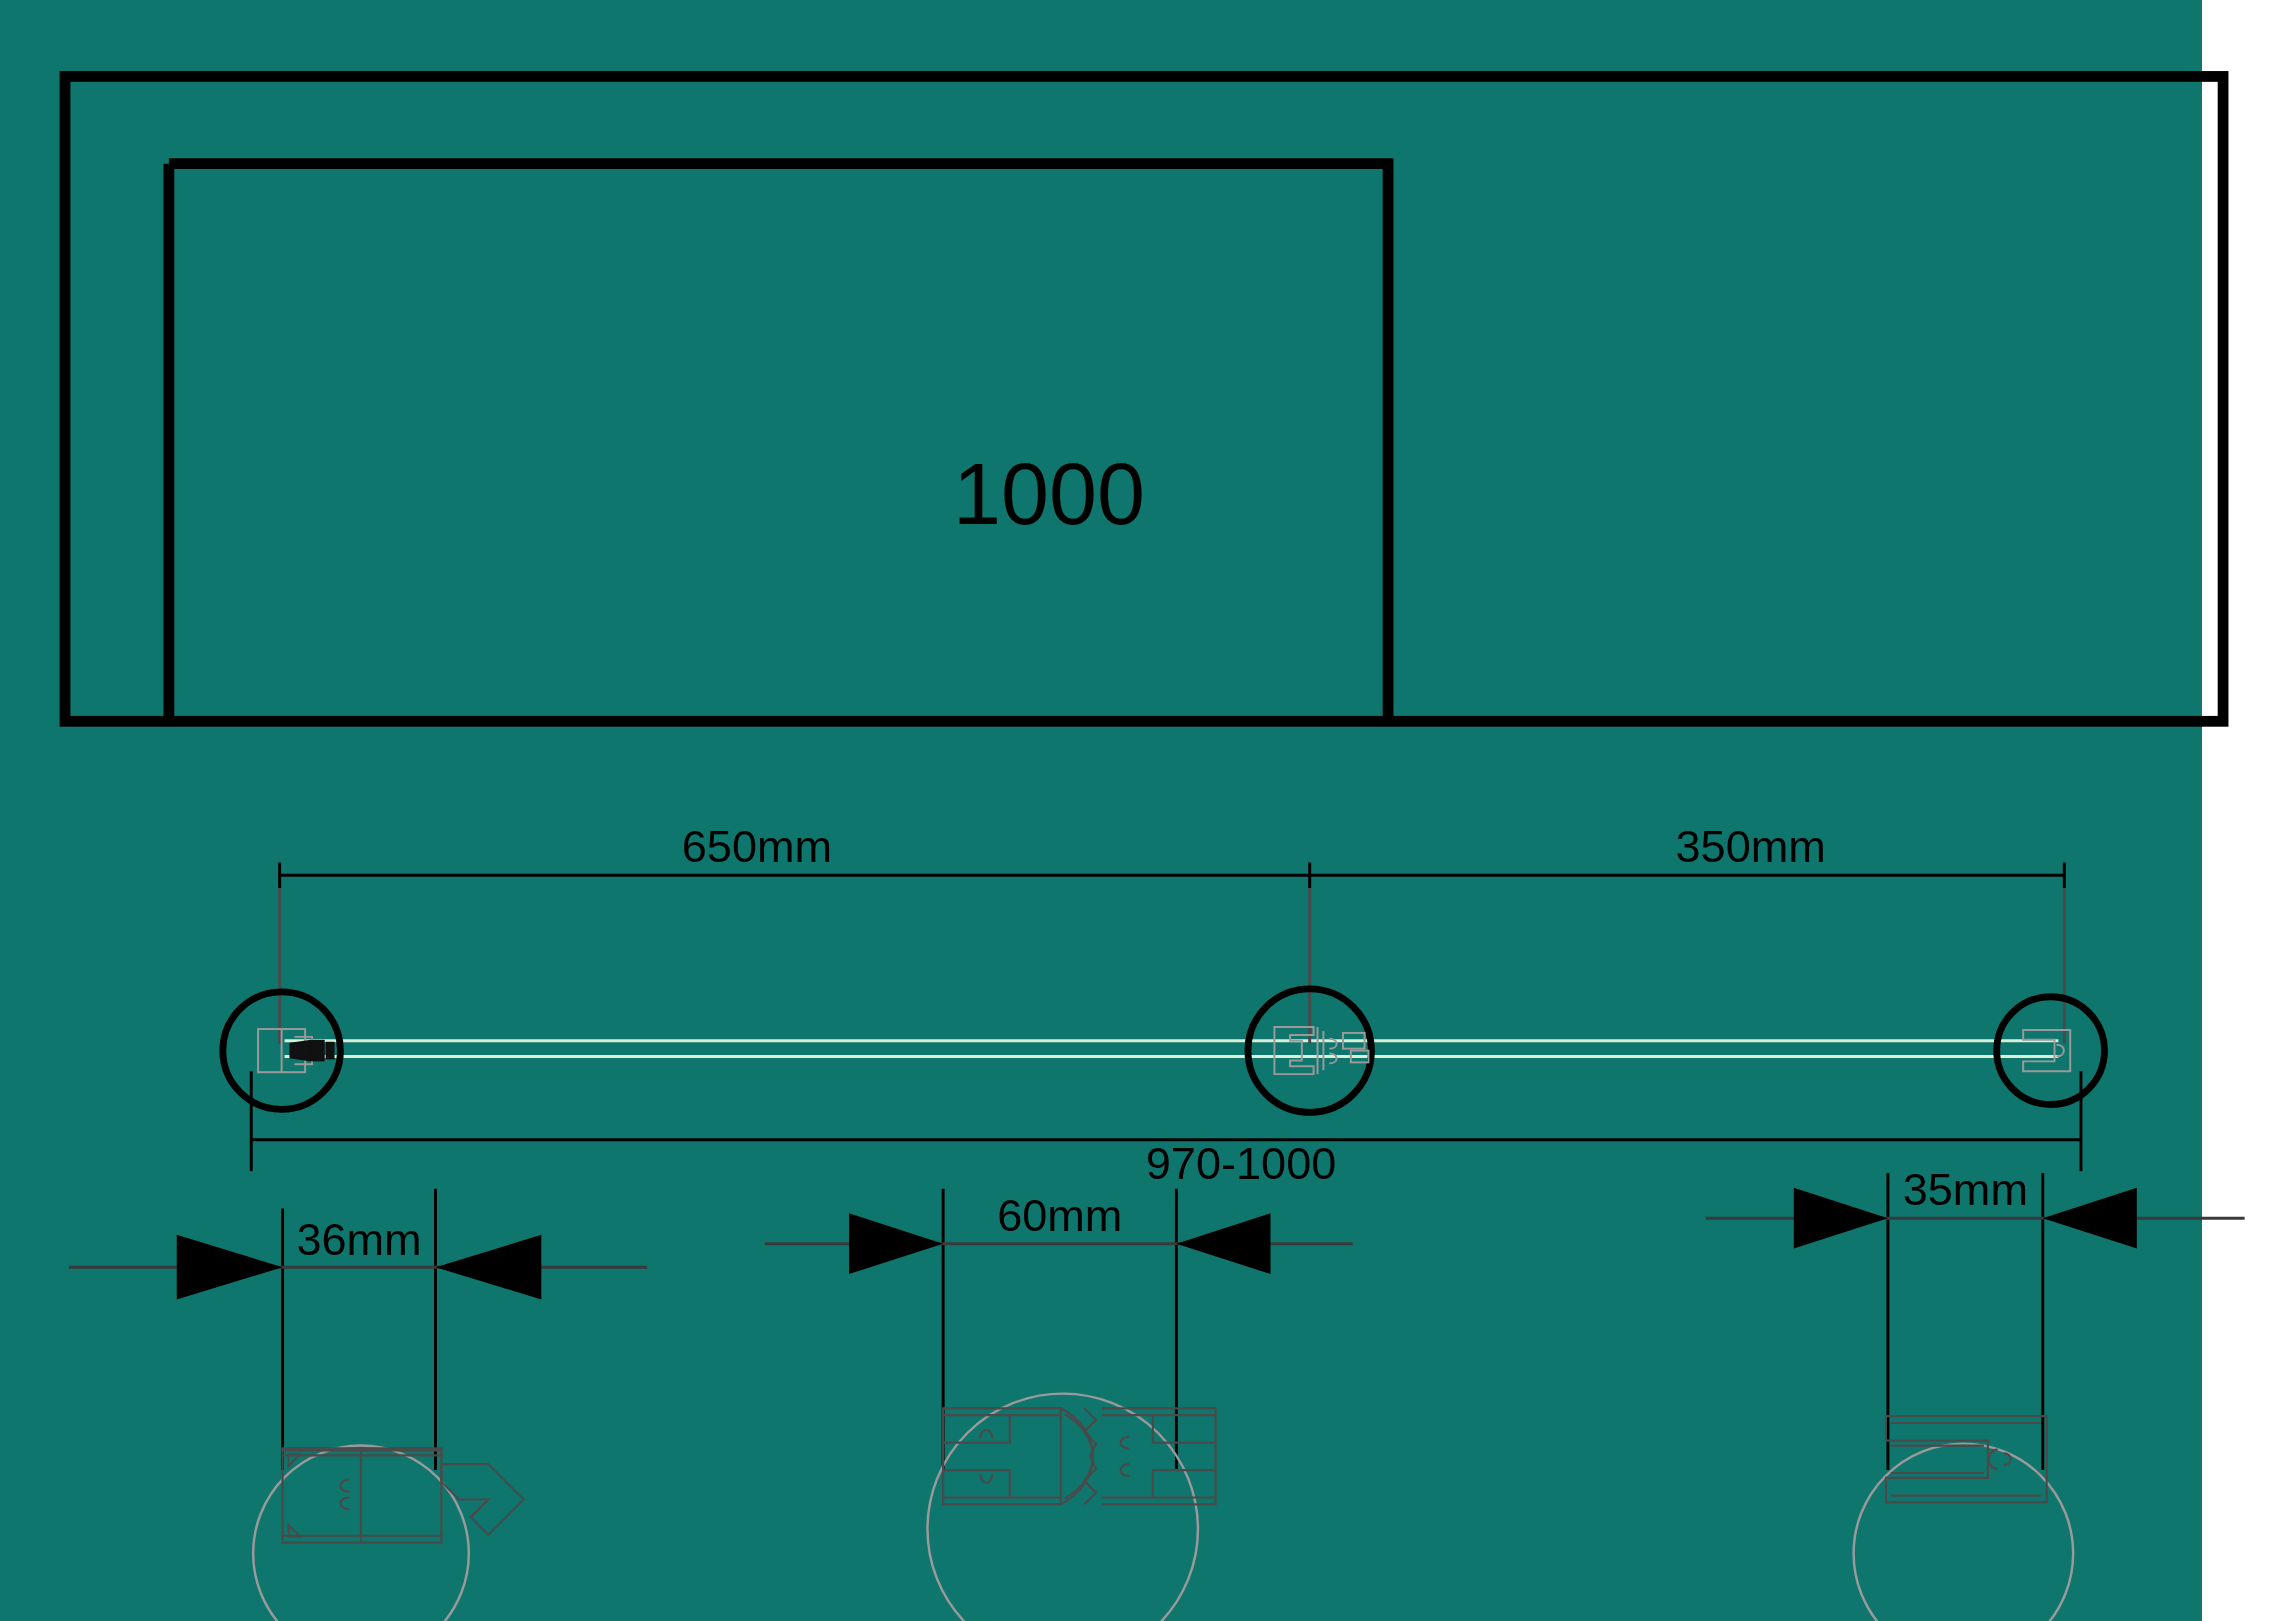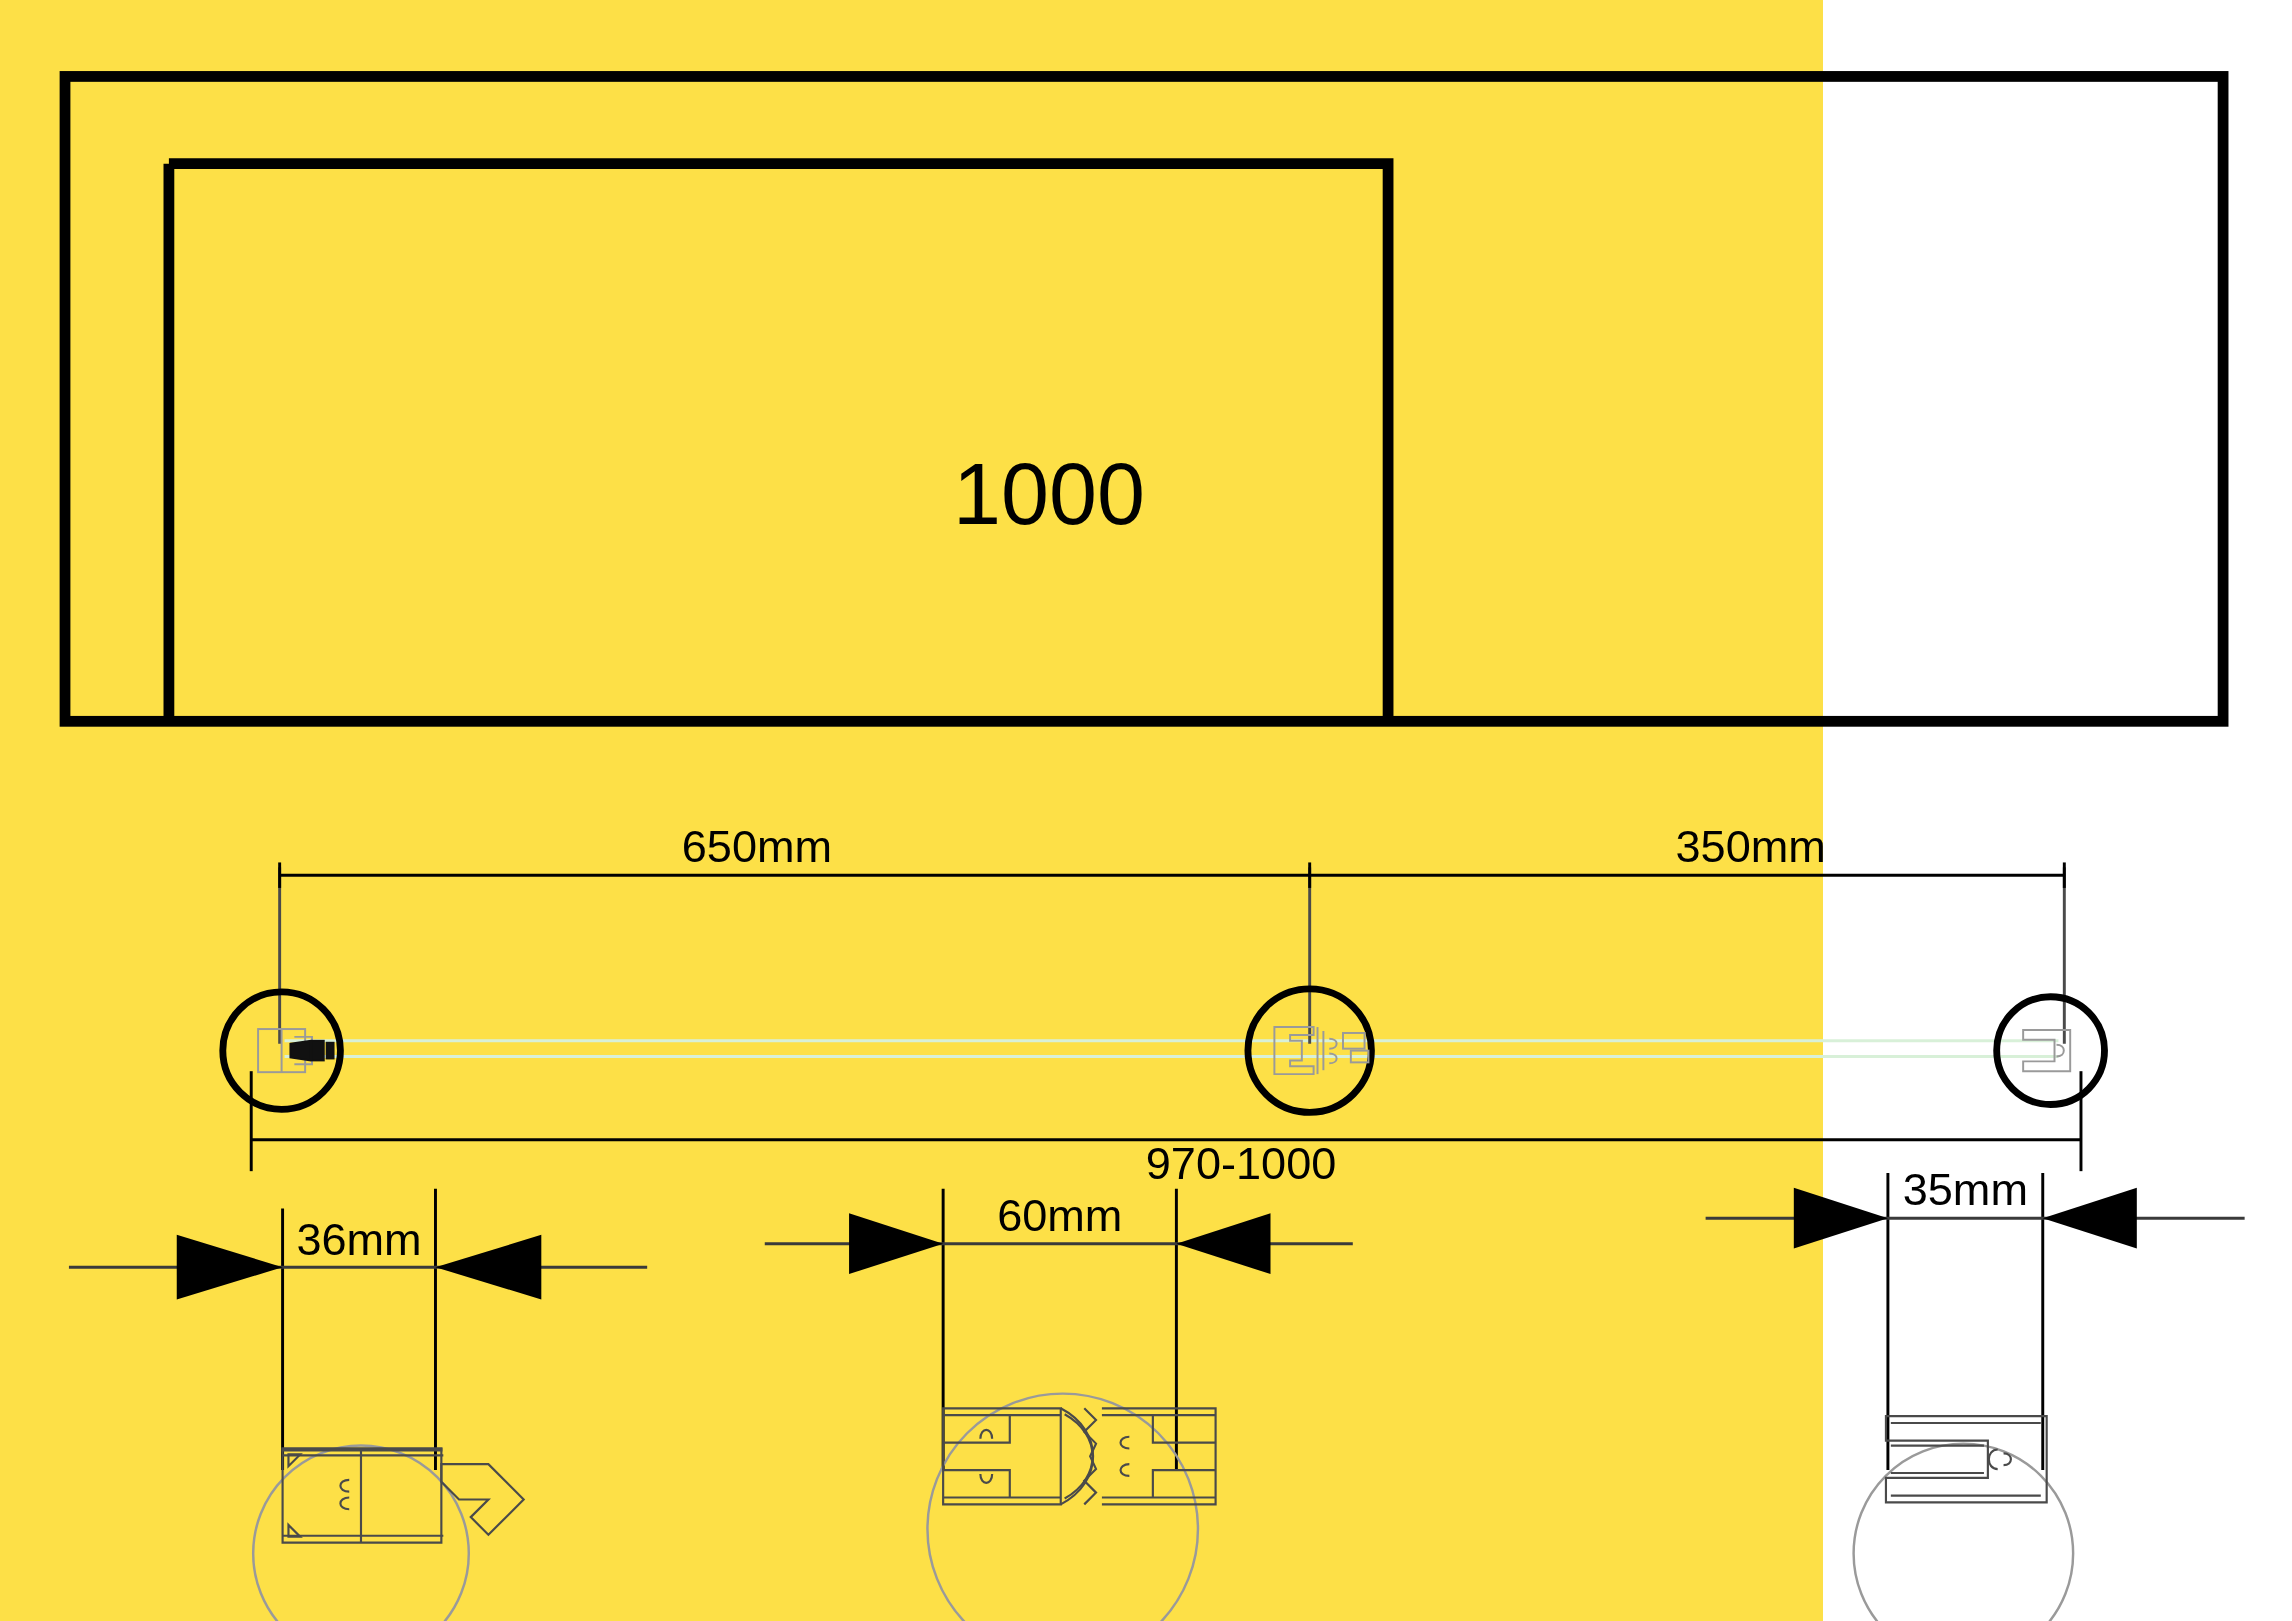--- a/index.html
+++ b/index.html
@@ -8,23 +8,24 @@
     background: #ffffff;
   }
   body {
     width: 2293px;
     height: 1621px;
     font-family: "Liberation Sans", sans-serif;
     overflow: hidden;
   }
   #drawing-root {
     position: relative;
-    width: 1823px;
+    width: 2158px;
     height: 1621px;
-    background: #fde047;
+    background: #0f766e;
+    padding-left: 44px;
   }
   svg#cad {
     position: absolute;
     left: 0;
     top: 0;
     width: 2293px;
     height: 1621px;
     display: block;
   }
   .dim-text {

